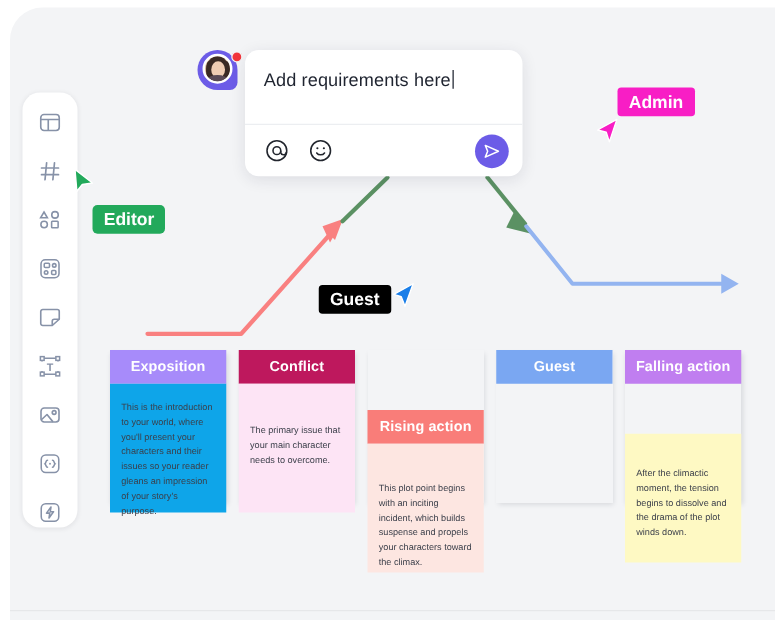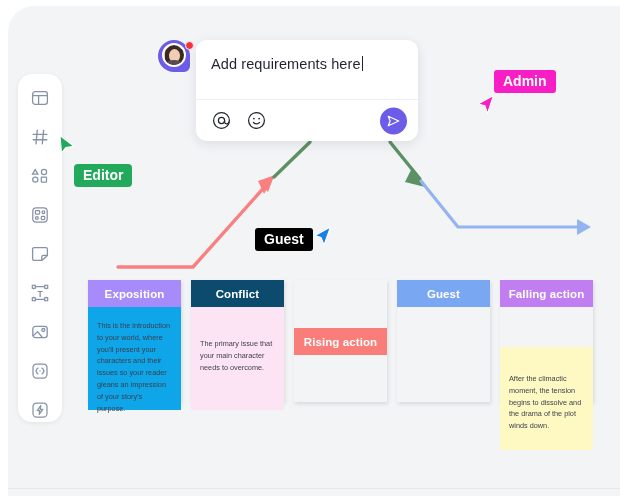--- a/index.html
+++ b/index.html
@@ -377,26 +377,27 @@
   <svg class="cursor-arrow" style="left:313px;top:225px;" width="20" height="22" viewBox="0 0 20 22">
     <path d="M2.0 10.5 L17.5 2.0 L11.0 20.0 L8.0 12.4 Z" fill="#1a7ee8" stroke="#ffffff" stroke-width="1.1" stroke-linejoin="round"></path>
   </svg>
 
   <div class="card" style="left:88px;">
     <div class="card-header" style="background: rgb(167, 139, 250);">Exposition</div>
     <div class="card-body" style="background: #0ea5e9;">This is the introduction to your world, where you'll present your characters and their issues so your reader gleans an impression of your story's purpose.</div>
   </div>
 
   <div class="card" style="left:191px;">
-    <div class="card-header" style="background: #0c4a6e;">Conflict</div>
+    <div class="card-header" style="background: #be185d;">Conflict</div>
     <div class="card-body mid" style="background: rgb(253, 228, 245);">The primary issue that your main character needs to overcome.</div>
   </div>
 
   <div class="card" style="left:294px;">
     <div class="card-header" style="background: rgb(249, 125, 121); margin-top: 48px;">Rising action</div>
+    <div class="card-body mid3" style="background: rgb(253, 230, 225);">This plot point begins with an inciting incident, which builds suspense and propels your characters toward the climax.</div>
   </div>
 
   <div class="card" style="left:397px;">
     <div class="card-header" style="background: rgb(122, 167, 242);">Guest</div>
   </div>
 
   <div class="card" style="left:500px;">
     <div class="card-header" style="background: rgb(192, 126, 240);">Falling action</div>
     <div class="card-body mid2" style="background: #fef9c3; margin-top: 40px;">After the climactic moment, the tension begins to dissolve and the drama of the plot winds down.</div>
   </div>

